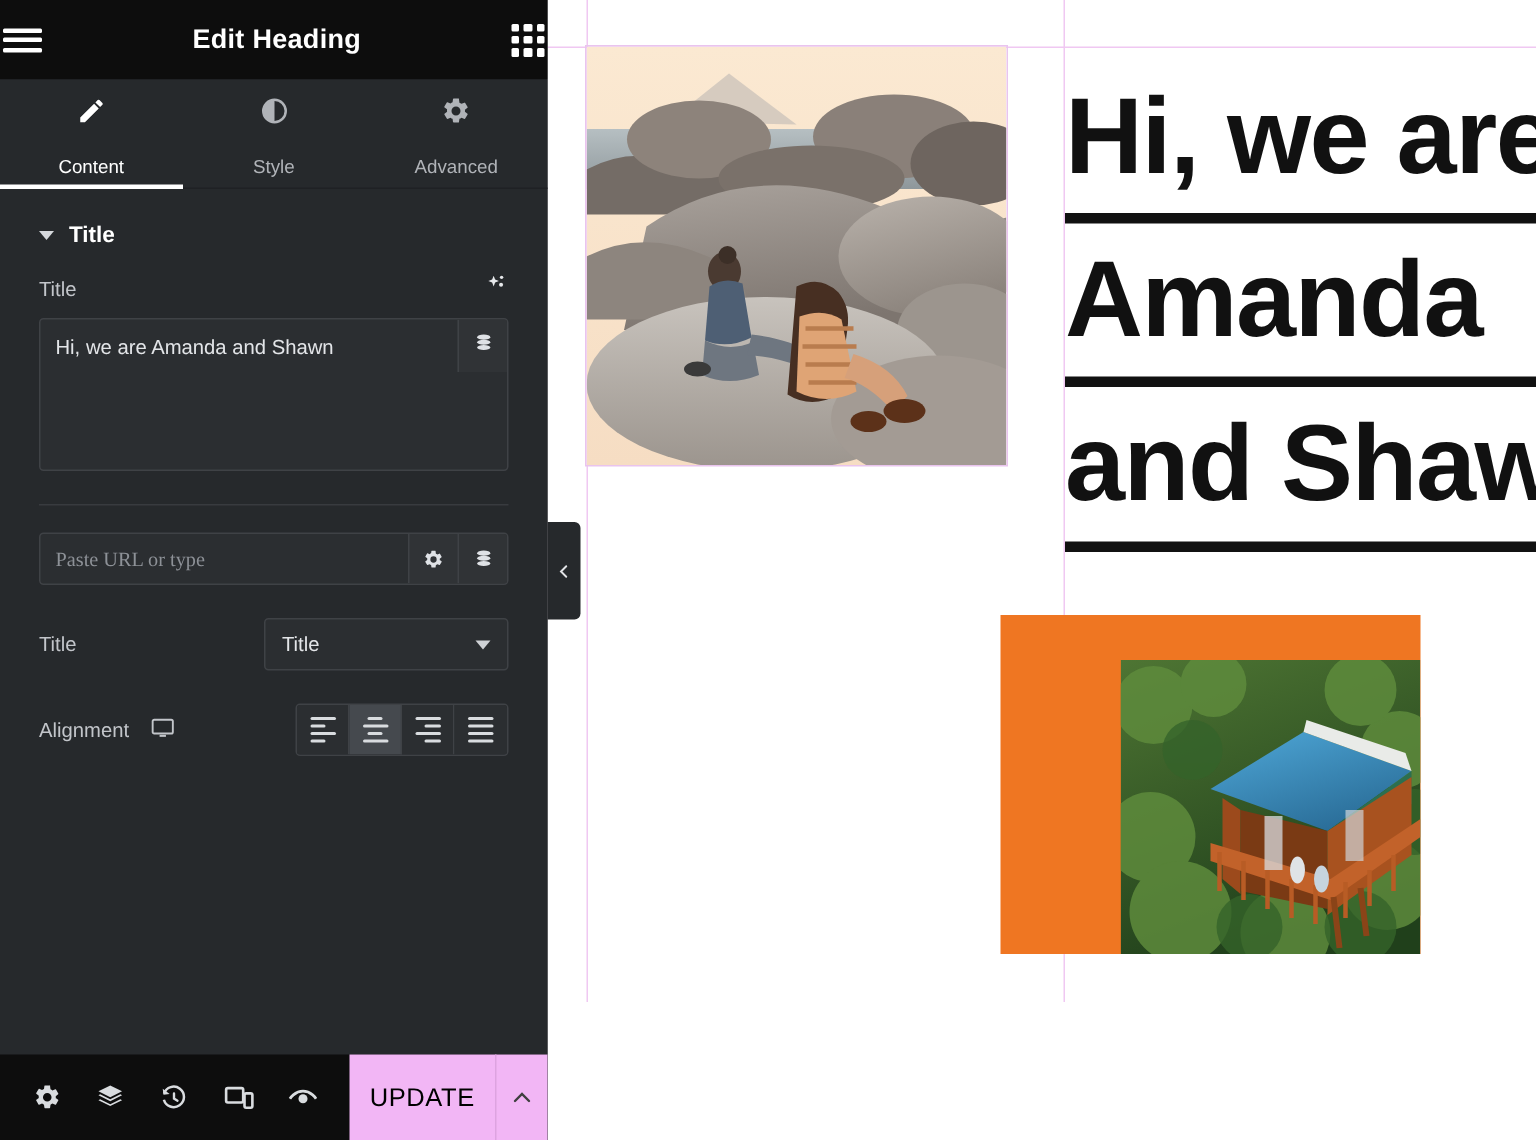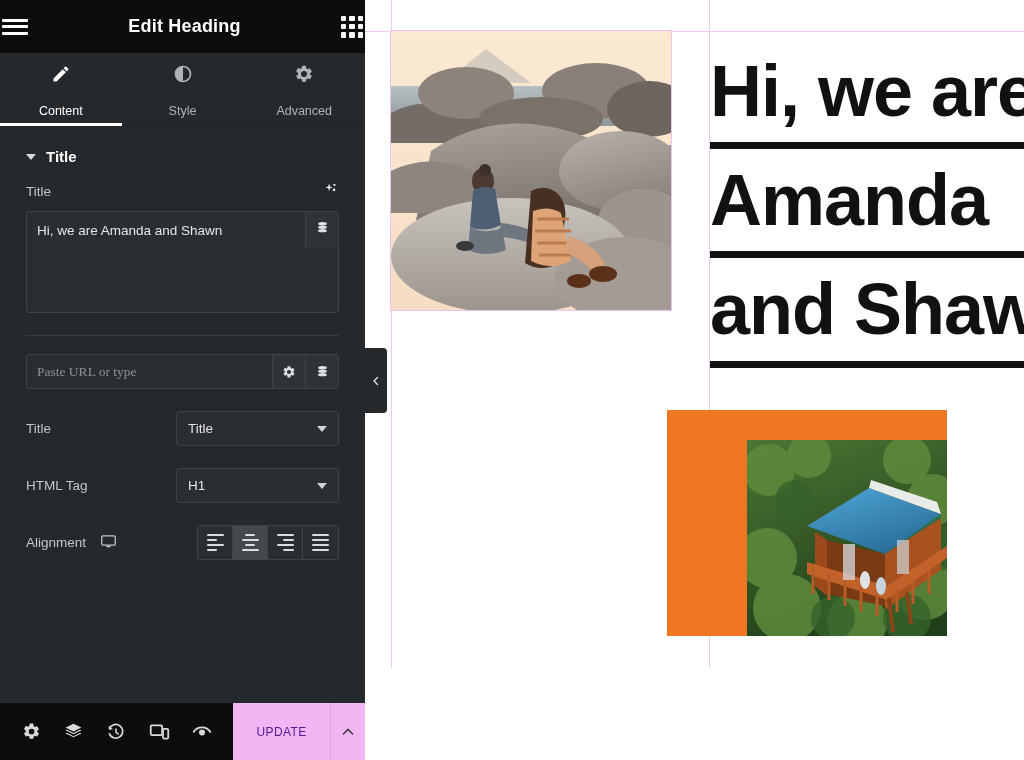--- a/index.html
+++ b/index.html
@@ -79,21 +79,21 @@
   .align-btn:last-child { border-right: 0; }
   .align-btn.active { background: #45494e; }
   .align-btn .bars { width: 17px; display: flex; flex-direction: column; gap: 2.5px; }
   .align-btn .bars i { height: 2.5px; background: #d9dcdf; border-radius: 1px; display: block; }
 
   
   .panel-footer { flex: 0 0 57px; background: #0d0d0d; display: flex; align-items: stretch; }
   .footer-icons { flex: 1; display: flex; align-items: center; justify-content: space-around; padding: 0 10px; }
   .footer-icons > div { cursor: pointer; display: flex; align-items: center; justify-content: center; width: 30px; height: 30px; }
   .update-btn {
-    width: 97px; background: #f2b6f5; color: #4c1d95; font-size: 12px; letter-spacing: .4px;
+    width: 97px; background: #f2b6f5; color: #000000; font-size: 17px; letter-spacing: .4px;
     display: flex; align-items: center; justify-content: center; cursor: pointer; font-weight: normal;
   }
   .update-caret { width: 35px; background: #f2b6f5; display: flex; align-items: center; justify-content: center; cursor: pointer; border-left: 1px solid #dda3e0; }
 
   
   .collapse-handle {
     position: absolute; left: 365px; top: 348px; width: 22px; height: 65px;
     background: #26292c; border-radius: 0 4px 4px 0;
     display: flex; align-items: center; justify-content: center; cursor: pointer; z-index: 9;
     box-shadow: 1px 0 0 rgba(255,255,255,.07);
@@ -225,27 +225,20 @@
       </div>
 
       <div class="row2">
         <span class="lbl">Title</span>
         <div class="sel">
           <span>Title</span>
           <span class="arrow"></span>
         </div>
       </div>
 
-      <div class="row2">
-        <span class="lbl">HTML Tag</span>
-        <div class="sel">
-          <span>H1</span>
-          <span class="arrow"></span>
-        </div>
-      </div>
 
       <div class="row2">
         <span class="lbl">
           <span>Alignment</span>
           <span>
             <svg width="17" height="17" viewBox="0 0 24 24">
               <rect x="2.5" y="4" width="19" height="13" rx="1.5" fill="none" stroke="#c2c5ca" stroke-width="1.8"></rect>
               <rect x="9" y="18.2" width="6" height="1.9" fill="#c2c5ca"></rect>
             </svg>
           </span>

